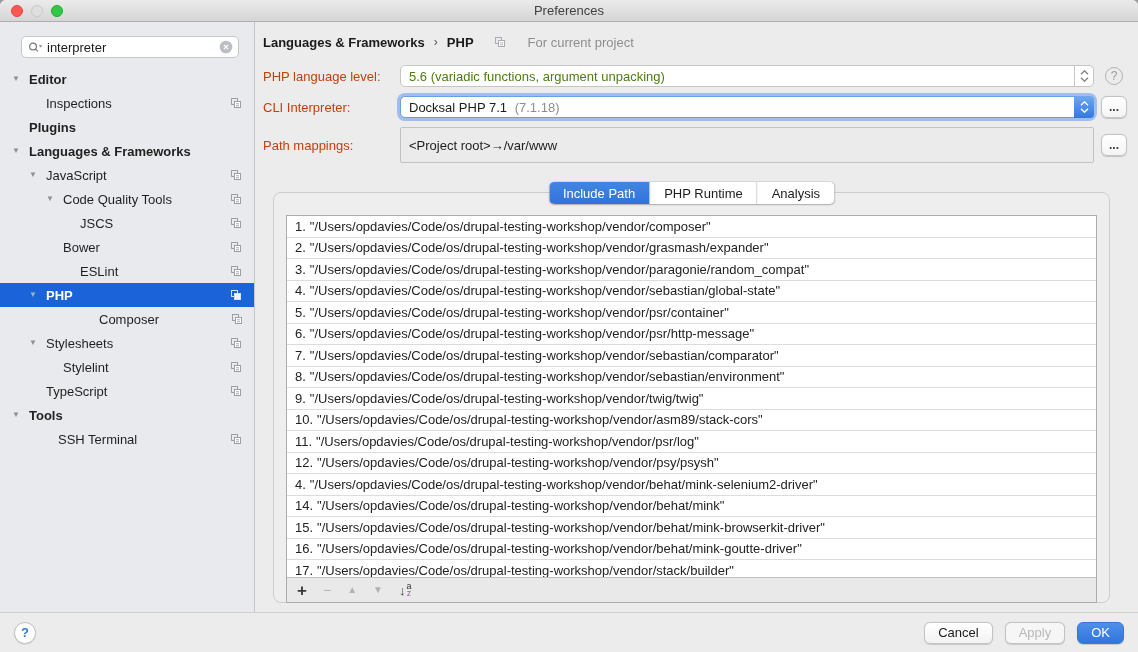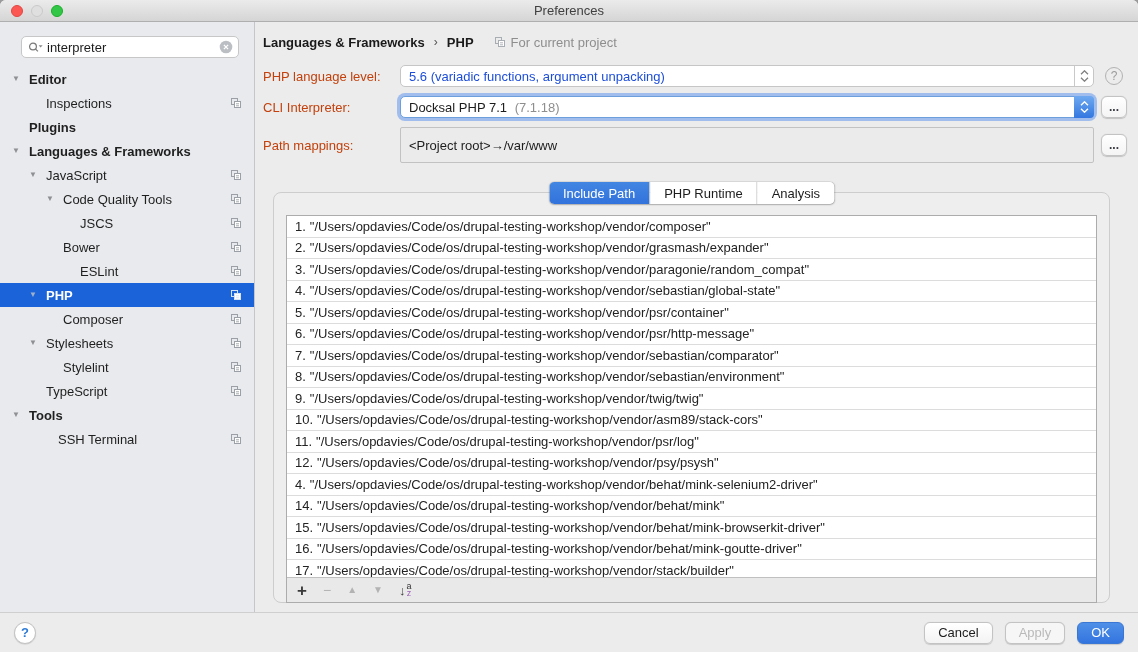--- a/index.html
+++ b/index.html
@@ -37,26 +37,26 @@
   .tree-label.bold{ font-weight:bold; }
   .tree-flex{ flex:1; }
   .settings-icon{ color:#9AA0A6; display:inline-flex; }
   .tree-row.selected .settings-icon{ color:#D5E2F4; }
 
   
   .main{ flex:1; display:flex; flex-direction:column; padding:10px 0 0 8px; min-width:0; }
   .breadcrumb{ display:flex; align-items:center; font-size:13px; margin-bottom:13px; height:20px; }
   .crumb{ font-weight:bold; color:#1A1A1A; }
   .crumb-sep{ color:#555; margin:0 9px; font-size:12px; }
-  .scope{ display:flex; align-items:center; gap:5px; color:#8E8E8E; margin-left:20px; }
+  .scope{ display:flex; align-items:center; gap:22px; color:#8E8E8E; margin-left:20px; }
 
   .form-row{ display:flex; align-items:center; margin-bottom:9px; padding-right:10px; }
   .form-label{ width:137px; flex:0 0 137px; font-size:13px; color:#c2410c; }
   .popup{ flex:1; height:22px; background:#FFF; border:1px solid #C6C6C6; border-radius:5px;
-          display:flex; align-items:center; font-size:13px; color:#1d4ed8; position:relative; min-width:0; }
+          display:flex; align-items:center; font-size:13px; color:#4d7c0f; position:relative; min-width:0; }
   .popup .val{ padding:0 8px; flex:1; white-space:nowrap; overflow:hidden; }
   .stepper{ width:19px; flex:0 0 19px; height:100%; border-left:1px solid #C9C9C9; display:flex;
             flex-direction:column; align-items:center; justify-content:center; gap:2px; background:transparent; border-top:none; border-right:none; border-bottom:none; cursor:default; }
   .popup.focused{ border-color:#6D9FDD; box-shadow:0 0 0 3px rgba(83,142,237,0.5); color:#1C1C1C; }
   .popup.focused .stepper{ border:none; background:linear-gradient(#6FA9F0,#3377E0); width:20px; flex-basis:20px;
             border-radius:0 4px 4px 0; margin:0; height:22px; margin-right:-1px; }
   .ver{ color:#8E8E8E; margin-left:4px; }
   .name-part{ color:#1C1C1C; }
   .textfield{ flex:1; height:36px; background:#EBEBEB; border:1px solid #C2C2C2; border-radius:2px;
               font-size:13px; color:#1D1D1D; display:flex; align-items:center; padding:0 8px;
@@ -234,21 +234,21 @@
             <span class="tree-label bold">PHP</span>
             <span class="tree-flex"></span>
             <span class="settings-icon">
               <svg width="12" height="12" viewBox="0 0 12 12">
                 <rect x="1.5" y="1.5" width="6" height="6" fill="none" stroke="currentColor"></rect>
                 <rect x="4.5" y="4.5" width="6" height="6" fill="#fff" stroke="currentColor"></rect>
                 <path d="M6 6.8h3 M6 8.8h3" stroke="currentColor" stroke-width="0.9" fill="none"></path>
               </svg>
             </span>
           </div>
-          <div class="tree-row" style="padding-left: 46px;">
+          <div class="tree-row" style="padding-left: 46px; gap: 36px;">
             <span class="tree-arrow"></span>
             <span class="tree-label">Composer</span>
             <span class="tree-flex"></span>
             <span class="settings-icon">
               <svg width="12" height="12" viewBox="0 0 12 12">
                 <rect x="1.5" y="1.5" width="6" height="6" fill="none" stroke="currentColor"></rect>
                 <rect x="4.5" y="4.5" width="6" height="6" fill="#fff" stroke="currentColor"></rect>
                 <path d="M6 6.8h3 M6 8.8h3" stroke="currentColor" stroke-width="0.9" fill="none"></path>
               </svg>
             </span>

